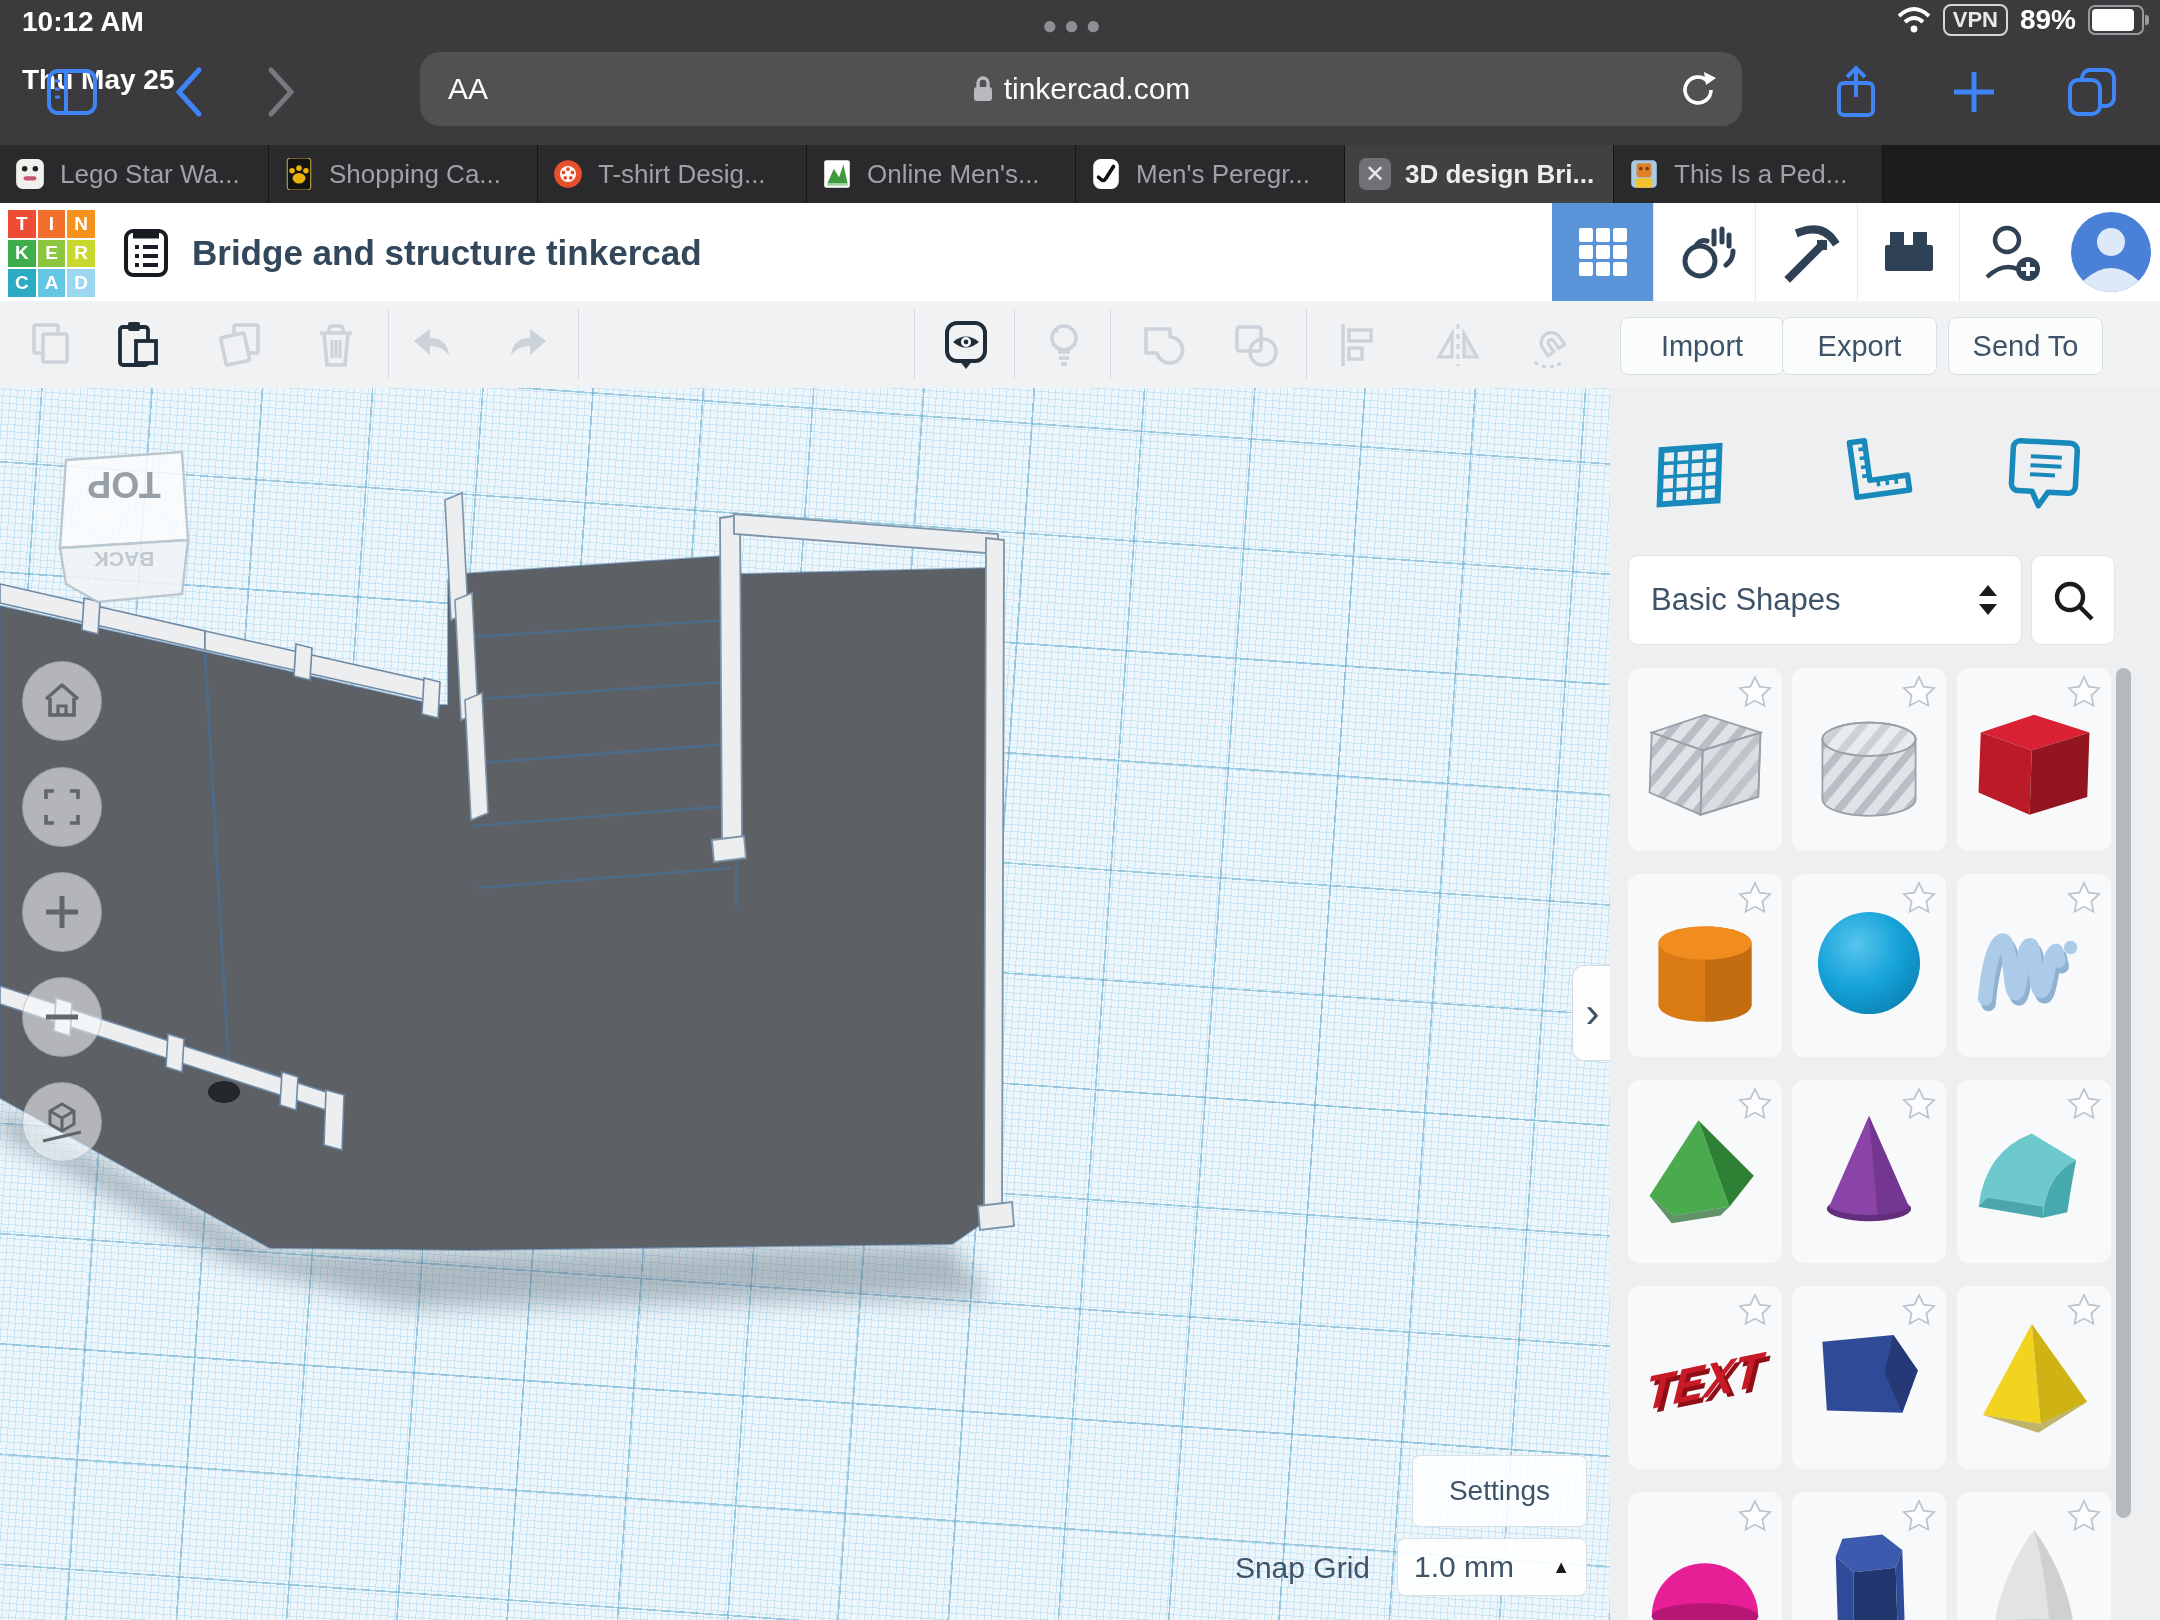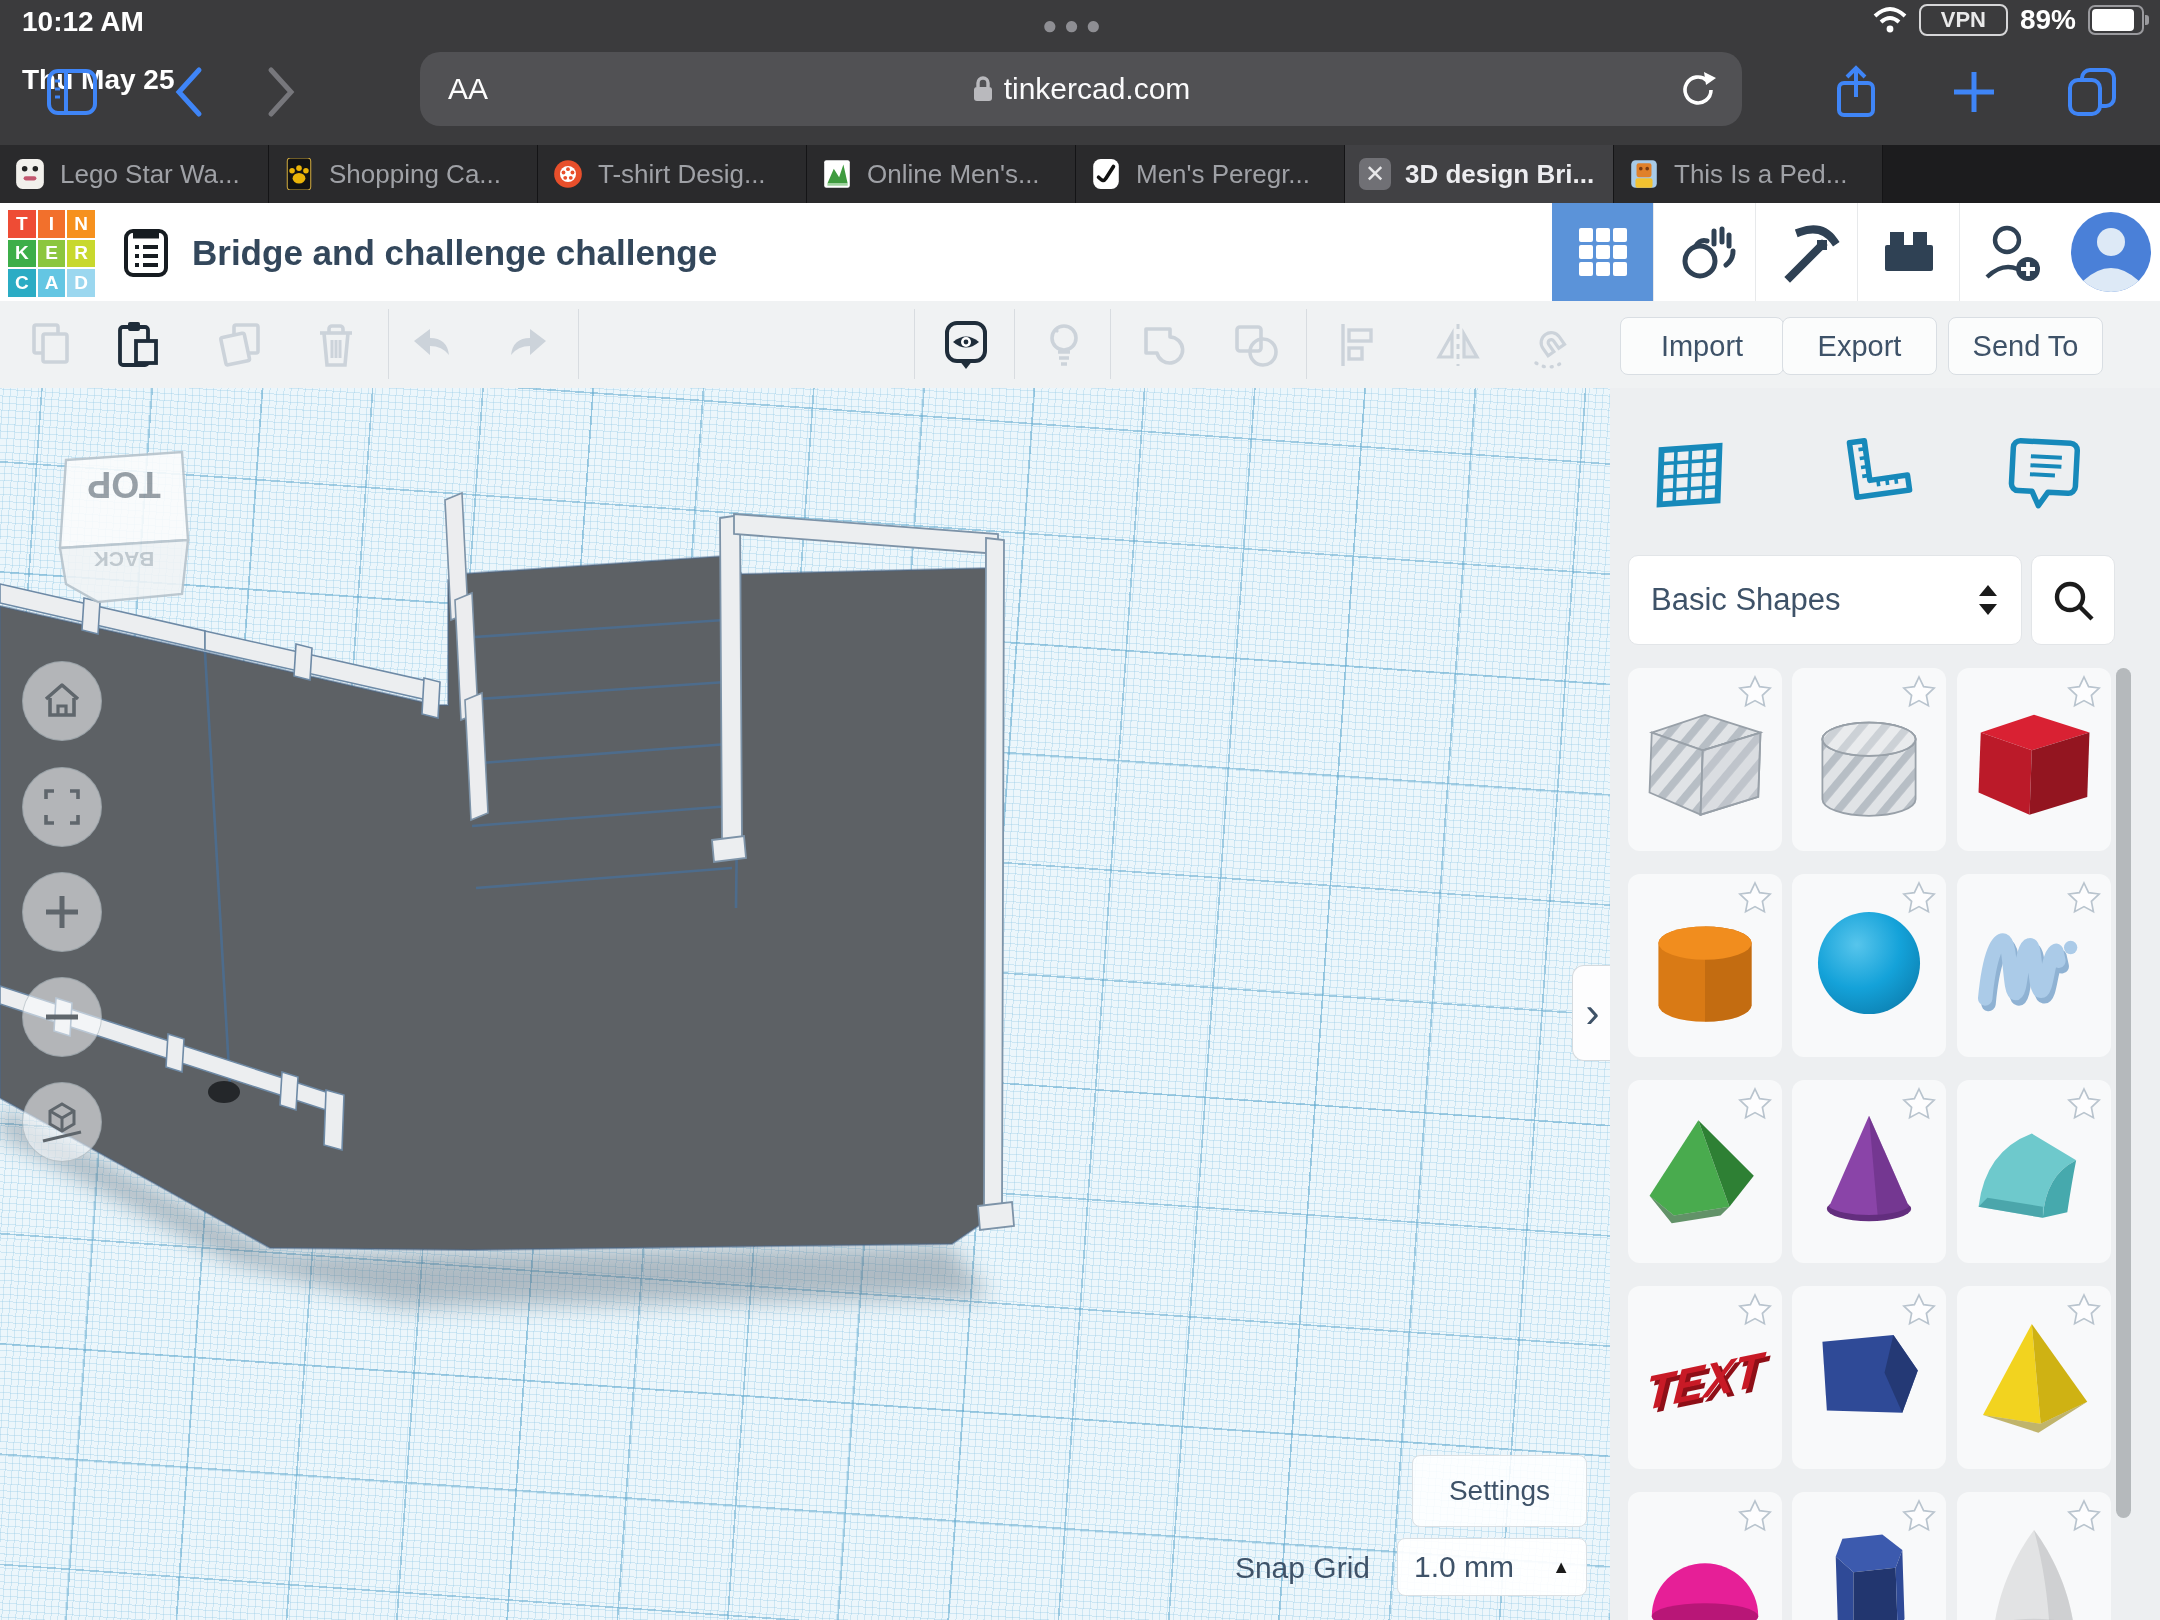--- a/index.html
+++ b/index.html
@@ -4,21 +4,21 @@
 <style>
   html,body{margin:0;padding:0;background:#000;}
   .screen{position:relative;width:2160px;height:1620px;overflow:hidden;background:#3b3b3d;
           font-family:"Liberation Sans",sans-serif;-webkit-font-smoothing:antialiased;}
 
   
   .statusbar{position:absolute;top:0;left:0;right:0;height:42px;color:#fff;font-size:28px;font-weight:600;}
   .sb-left{position:absolute;left:22px;top:6px;display:flex;gap:26px;flex-direction:column;}
   .sb-dots{position:absolute;left:1042px;top:10px;color:#8e8e93;letter-spacing:6px;font-size:26px;}
   .sb-right{position:absolute;right:16px;top:4px;display:flex;align-items:center;gap:12px;}
-  .vpn-badge{border:2px solid #d6d6d8;border-radius:8px;font-size:22px;font-weight:700;padding:1px 20px;color:#e9e9ea;}
+  .vpn-badge{border:2px solid #d6d6d8;border-radius:8px;font-size:22px;font-weight:700;padding:1px 8px;color:#e9e9ea;}
   .batt{position:relative;width:52px;height:26px;border:2px solid #9a9a9e;border-radius:7px;}
   .batt i{position:absolute;left:2px;top:2px;bottom:2px;width:42px;background:#fff;border-radius:4px;}
   .batt u{position:absolute;right:-7px;top:8px;width:4px;height:10px;background:#9a9a9e;border-radius:0 3px 3px 0;}
 
   
   .navbar{position:absolute;top:42px;left:0;right:0;height:103px;}
   .nav-ic{position:absolute;top:14px;width:60px;height:72px;display:flex;align-items:center;justify-content:center;}
   .urlbar{position:absolute;left:420px;right:418px;top:10px;height:74px;background:#515154;border-radius:20px;
           color:#fff;display:flex;align-items:center;}
   .reader{position:absolute;left:28px;font-size:30px;color:#fdfdfd;}
@@ -265,21 +265,21 @@
           <g stroke="#161c21" stroke-width="4">
             <line x1="13" y1="18" x2="17" y2="18"></line>
             <line x1="21" y1="18" x2="36" y2="18"></line>
             <line x1="13" y1="27" x2="17" y2="27"></line>
             <line x1="21" y1="27" x2="36" y2="27"></line>
             <line x1="13" y1="36" x2="17" y2="36"></line>
             <line x1="21" y1="36" x2="36" y2="36"></line>
           </g>
         </svg>
     </div>
-    <div class="page-title">Bridge and challenge challenge</div>
+    <div class="page-title">Bridge and structure tinkercad</div>
     <div class="hdr-cells">
       <div class="hdr-cell active">
         <svg width="56" height="56" viewBox="0 0 56 56">
             <g fill="#fff">
               <rect x="4" y="4" width="14" height="14" rx="2"></rect>
               <rect x="21" y="4" width="14" height="14" rx="2"></rect>
               <rect x="38" y="4" width="14" height="14" rx="2"></rect>
               <rect x="4" y="21" width="14" height="14" rx="2"></rect>
               <rect x="21" y="21" width="14" height="14" rx="2"></rect>
               <rect x="38" y="21" width="14" height="14" rx="2"></rect>

